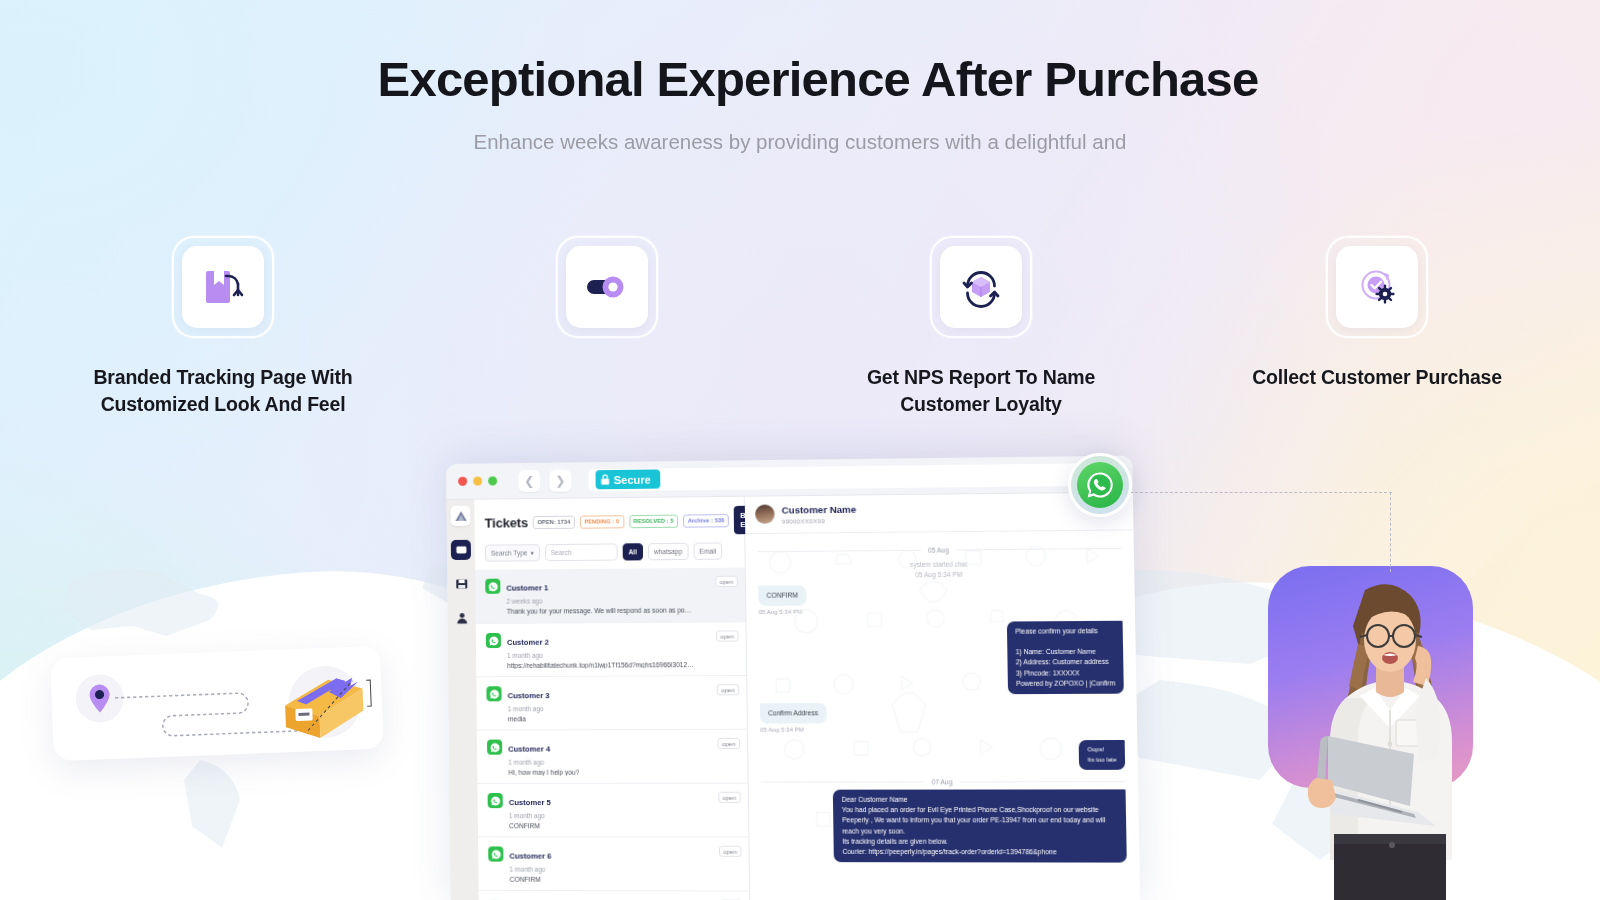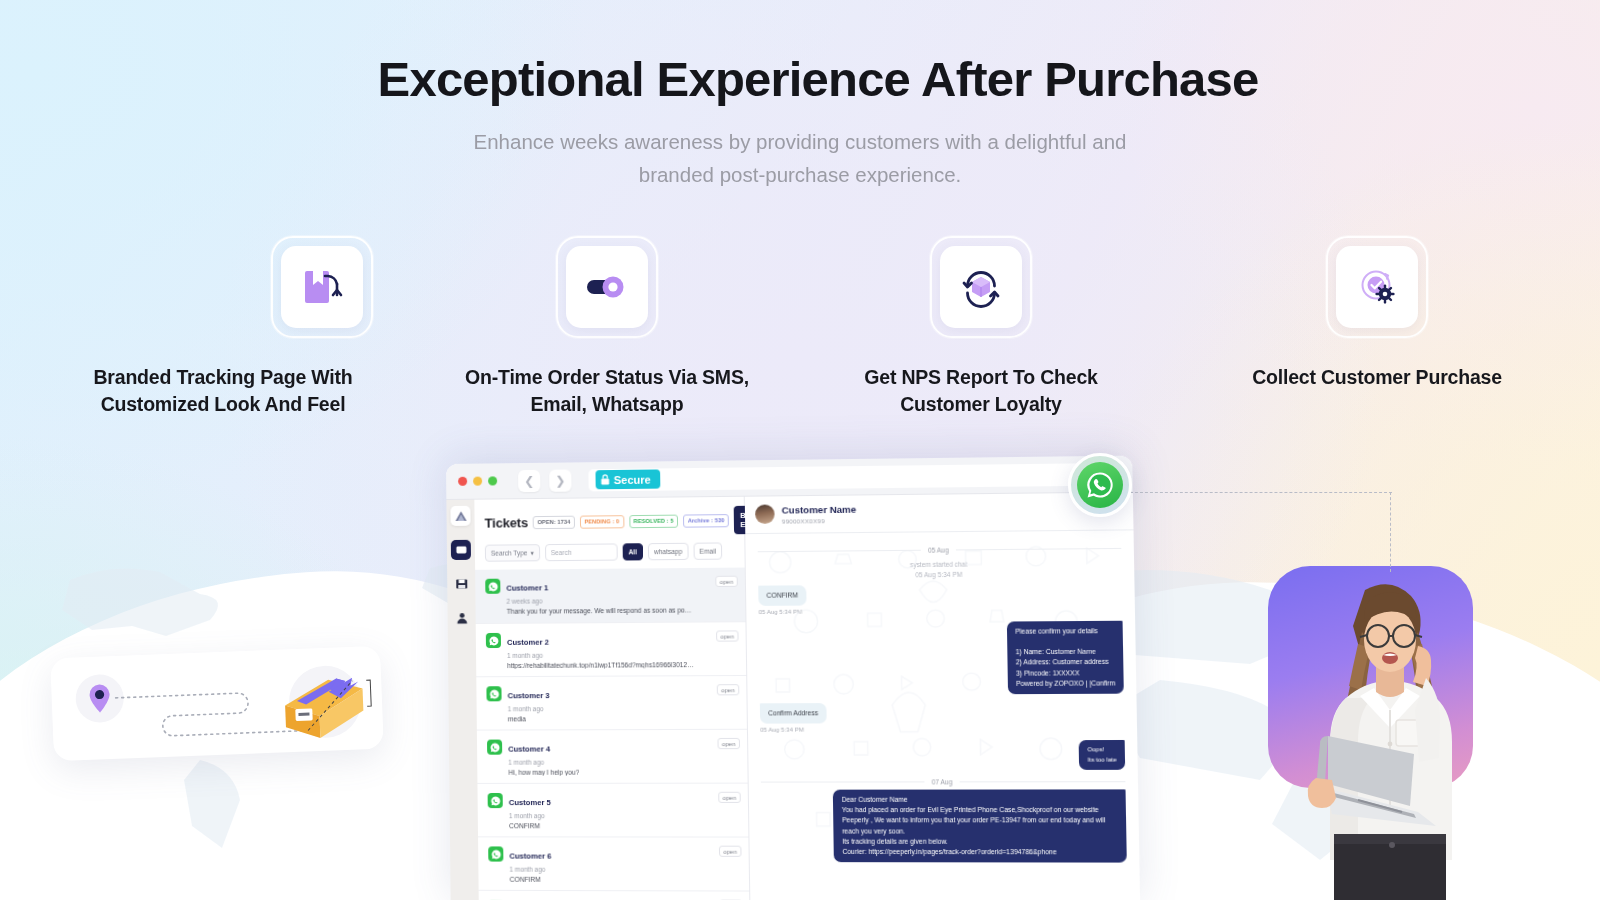--- a/index.html
+++ b/index.html
@@ -44,21 +44,21 @@
     margin:18px auto 0; width:830px;
     font-size:20.5px; line-height:1.62; color:#9b9ca5; font-weight:400;
   }
 
   
   .features{
     position:absolute; top:236px; left:0; width:1600px;
     display:flex; justify-content:center; gap:0;
   }
   .feature{ width:300px; display:flex; flex-direction:column; align-items:center; }
-  .feat-0{ margin-right:84px;align-items:flex-end; }
+  .feat-0{ margin-right:84px; }
   .feat-1{ margin-right:74px; }
   .feat-2{ margin-right:96px; }
   .icon-outer{
     width:102px; height:102px; border-radius:22px;
     border:2px solid rgba(255,255,255,.95);
     display:flex; align-items:center; justify-content:center;
     box-shadow:0 0 0 1px rgba(255,255,255,.35);
   }
   .icon-inner{
     width:82px; height:82px; border-radius:15px; background:#fff;
@@ -251,21 +251,20 @@
       <path d="M1300 250 q60 14 70 50 l-50 40 -48-36z"></path>
       <path d="M990 230 q60-8 70 30 l-24 54 -50-34z"></path>
     </g>
   </svg>
 </div>
 
 <div class="head">
   <h1 class="title">Exceptional Experience After Purchase</h1>
   <p class="subtitle">
     <span>Enhance weeks awareness by providing customers with a delightful and</span><br>
-    <span>branded post-purchase experience.</span>
   </p>
 </div>
 
 <div class="features">
 
   <div class="feature feat-0">
     <div class="icon-outer">
       <div class="icon-inner">
         <svg width="46" height="46" viewBox="0 0 46 46">
           <path d="M8 7 h20 a2 2 0 0 1 2 2 v28 a2 2 0 0 1 -2 2 h-20 a2 2 0 0 1 -2 -2 v-28 a2 2 0 0 1 2 -2z" fill="#b88df2"></path>
@@ -282,38 +281,37 @@
   <div class="feature feat-1">
     <div class="icon-outer">
       <div class="icon-inner">
         <svg width="48" height="46" viewBox="0 0 48 46">
           <path d="M11 16 h11 v14 h-11 a7 7 0 0 1 0 -14z" fill="#1d2152"></path>
           <circle cx="30" cy="23" r="10.5" fill="#b88df2"></circle>
           <circle cx="30" cy="23" r="4.6" fill="#fff"></circle>
         </svg>
       </div>
     </div>
-    <div class="feat-label">On-Time Order Status Via SMS, Email, Whatsapp</div>
   </div>
 
   <div class="feature feat-2">
     <div class="icon-outer">
       <div class="icon-inner">
         <svg width="46" height="46" viewBox="0 0 46 46">
           <path d="M23 13 l9 5 v10 l-9 5 -9 -5 v-10z" fill="#c59df5"></path>
           <path d="M23 13 l9 5 -9 5 -9 -5z" fill="#d9bcfa"></path>
           <path d="M23 23 v10" stroke="#b083ee" stroke-width="1.2" fill="none"></path>
           <path d="M9.5 22 a13.5 13.5 0 0 1 27 0" fill="none" stroke="#1d2152" stroke-width="2.8" stroke-linecap="round"></path>
           <path d="M36.5 29 a13.5 13.5 0 0 1 -27 0" fill="none" stroke="#1d2152" stroke-width="2.8" stroke-linecap="round"></path>
           <path d="M6 19 l3.5 4 4 -4" fill="none" stroke="#1d2152" stroke-width="2.8" stroke-linecap="round" stroke-linejoin="round"></path>
           <path d="M40 32 l-3.5 -4 -4 4" fill="none" stroke="#1d2152" stroke-width="2.8" stroke-linecap="round" stroke-linejoin="round"></path>
         </svg>
       </div>
     </div>
-    <div class="feat-label">Get NPS Report To Check Customer Loyalty</div>
+    <div class="feat-label">Get NPS Report To Name Customer Loyalty</div>
   </div>
 
   <div class="feature feat-3">
     <div class="icon-outer">
       <div class="icon-inner">
         <svg width="46" height="46" viewBox="0 0 46 46">
           <circle cx="22" cy="21" r="13.5" fill="none" stroke="#cfaef7" stroke-width="2"></circle>
           <circle cx="22" cy="21" r="8.5" fill="#c79df5"></circle>
           <path d="M17.5 21 l3.2 3.3 6.3 -6.6" fill="none" stroke="#fff" stroke-width="2.3" stroke-linecap="round" stroke-linejoin="round"></path>
           <path d="M31 10 l3 1.5 -1 3.2" fill="none" stroke="#cfaef7" stroke-width="2" stroke-linecap="round"></path>

